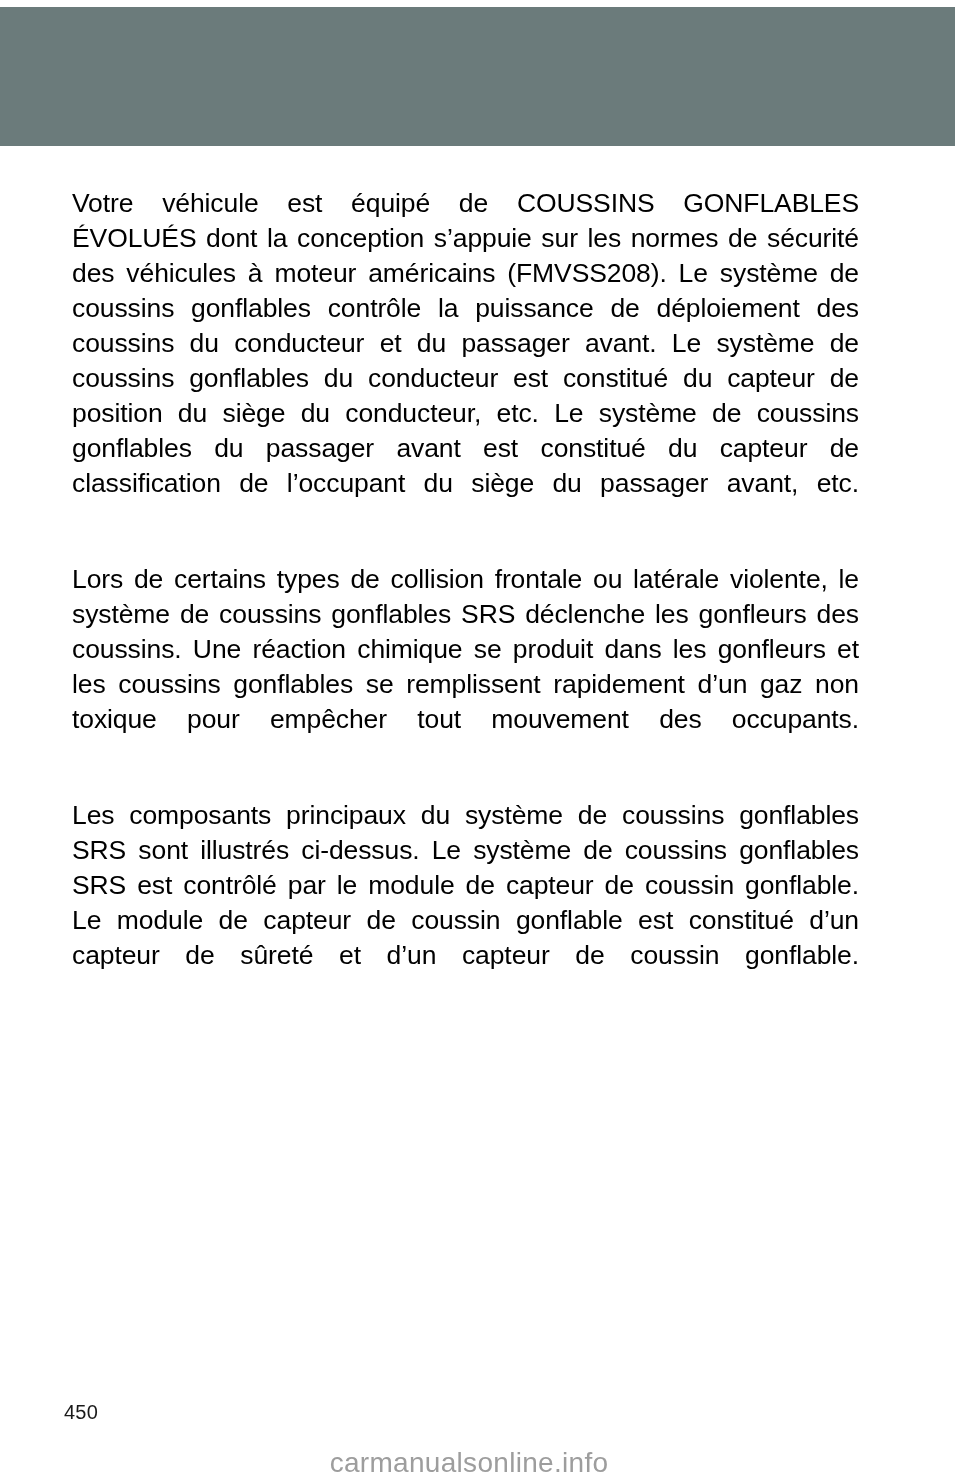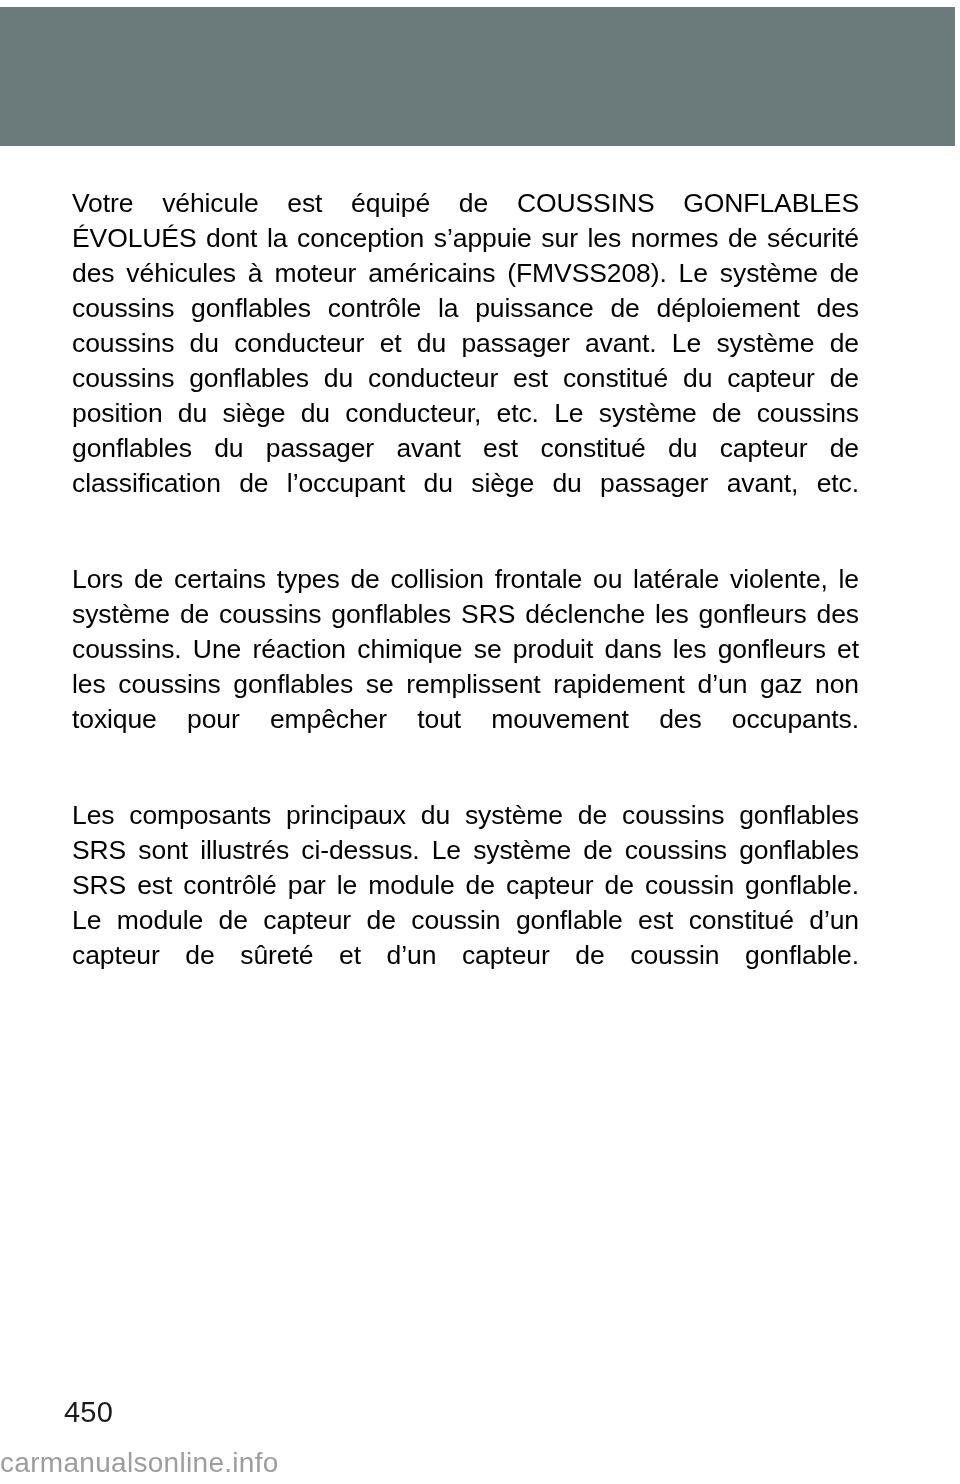--- a/index.html
+++ b/index.html
@@ -61,32 +61,32 @@
     content: "";
     display: inline-block;
     width: 100%;
   }
 
   
   .page-number {
     position: absolute;
     left: 64px;
     top: 1396px;
-    font-size: 29px;
+    font-size: 20px;
     line-height: 32px;
     color: #1a1a1a;
     letter-spacing: 0.2px;
   }
 
   .watermark {
     position: absolute;
     left: 0;
     top: 1446px;
     width: 938px;
-    text-align: left;
+    text-align: center;
     font-size: 28px;
     line-height: 34px;
     color: #9d9d9d;
     letter-spacing: 0.3px;
   }
 </style>
 </head>
 <body>
 
 <div class="page">

